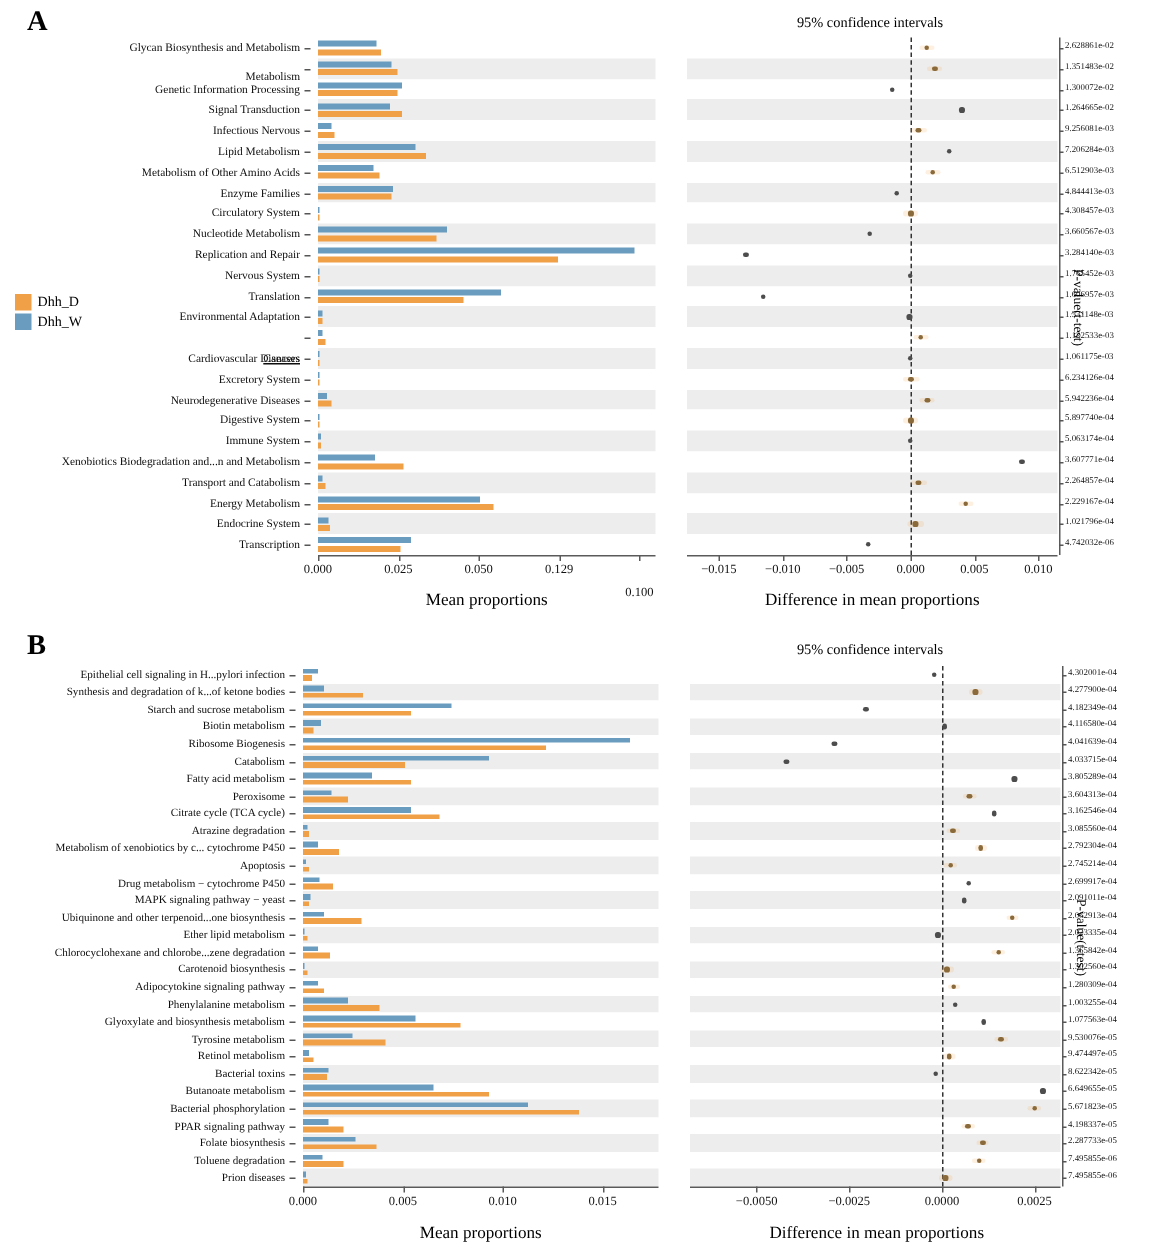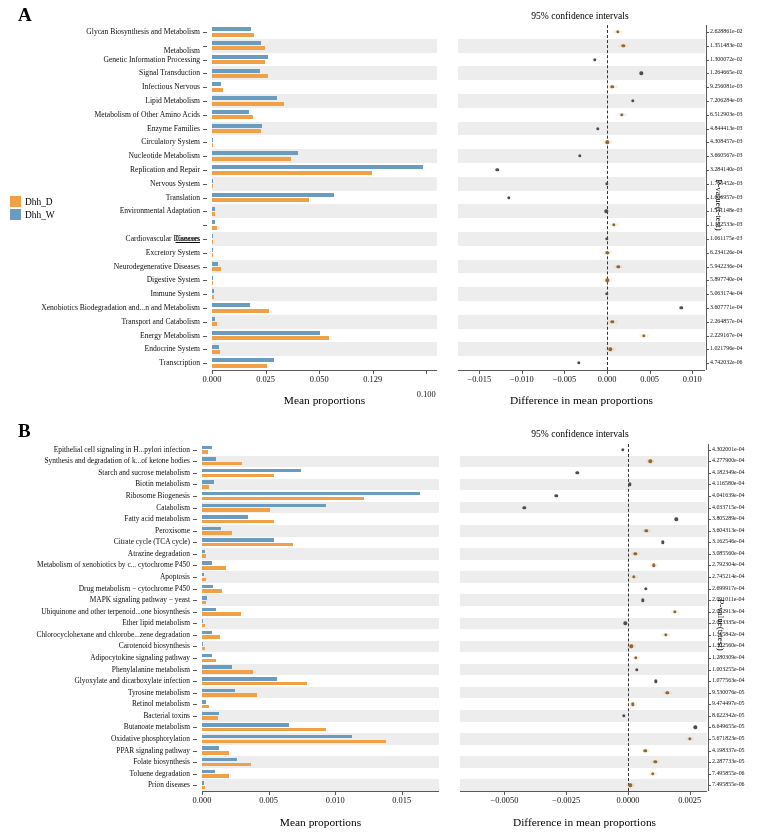--- a/index.html
+++ b/index.html
@@ -465,31 +465,31 @@
       <div class="catlabel b" style="top: 175.283px; right: 7px;">Ether lipid metabolism</div>
       <div class="ticknub" style="top: 179.283px; right: 0px;"></div>
       <div class="catlabel b" style="top: 186.85px; right: 7px;">Chlorocyclohexane and chlorobe...zene degradation</div>
       <div class="ticknub" style="top: 190.85px; right: 0px;"></div>
       <div class="catlabel b" style="top: 198.417px; right: 7px;">Carotenoid biosynthesis</div>
       <div class="ticknub" style="top: 202.417px; right: 0px;"></div>
       <div class="catlabel b" style="top: 209.983px; right: 7px;">Adipocytokine signaling pathway</div>
       <div class="ticknub" style="top: 213.983px; right: 0px;"></div>
       <div class="catlabel b" style="top: 221.55px; right: 7px;">Phenylalanine metabolism</div>
       <div class="ticknub" style="top: 225.55px; right: 0px;"></div>
-      <div class="catlabel b" style="top: 233.117px; right: 7px;">Glyoxylate and dicarboxylate infection</div>
+      <div class="catlabel b" style="top: 233.117px; right: 7px;">Glyoxylate and biosynthesis metabolism</div>
       <div class="ticknub" style="top: 237.117px; right: 0px;"></div>
       <div class="catlabel b" style="top: 244.683px; right: 7px;">Tyrosine metabolism</div>
       <div class="ticknub" style="top: 248.683px; right: 0px;"></div>
       <div class="catlabel b" style="top: 256.25px; right: 7px;">Retinol metabolism</div>
       <div class="ticknub" style="top: 260.25px; right: 0px;"></div>
       <div class="catlabel b" style="top: 267.817px; right: 7px;">Bacterial toxins</div>
       <div class="ticknub" style="top: 271.817px; right: 0px;"></div>
       <div class="catlabel b" style="top: 279.383px; right: 7px;">Butanoate metabolism</div>
       <div class="ticknub" style="top: 283.383px; right: 0px;"></div>
-      <div class="catlabel b" style="top: 290.95px; right: 7px;">Oxidative phosphorylation</div>
+      <div class="catlabel b" style="top: 290.95px; right: 7px;">Bacterial phosphorylation</div>
       <div class="ticknub" style="top: 294.95px; right: 0px;"></div>
       <div class="catlabel b" style="top: 302.517px; right: 7px;">PPAR signaling pathway</div>
       <div class="ticknub" style="top: 306.517px; right: 0px;"></div>
       <div class="catlabel b" style="top: 314.083px; right: 7px;">Folate biosynthesis</div>
       <div class="ticknub" style="top: 318.083px; right: 0px;"></div>
       <div class="catlabel b" style="top: 325.65px; right: 7px;">Toluene degradation</div>
       <div class="ticknub" style="top: 329.65px; right: 0px;"></div>
       <div class="catlabel b" style="top: 337.217px; right: 7px;">Prion diseases</div>
       <div class="ticknub" style="top: 341.217px; right: 0px;"></div>
     </div>

